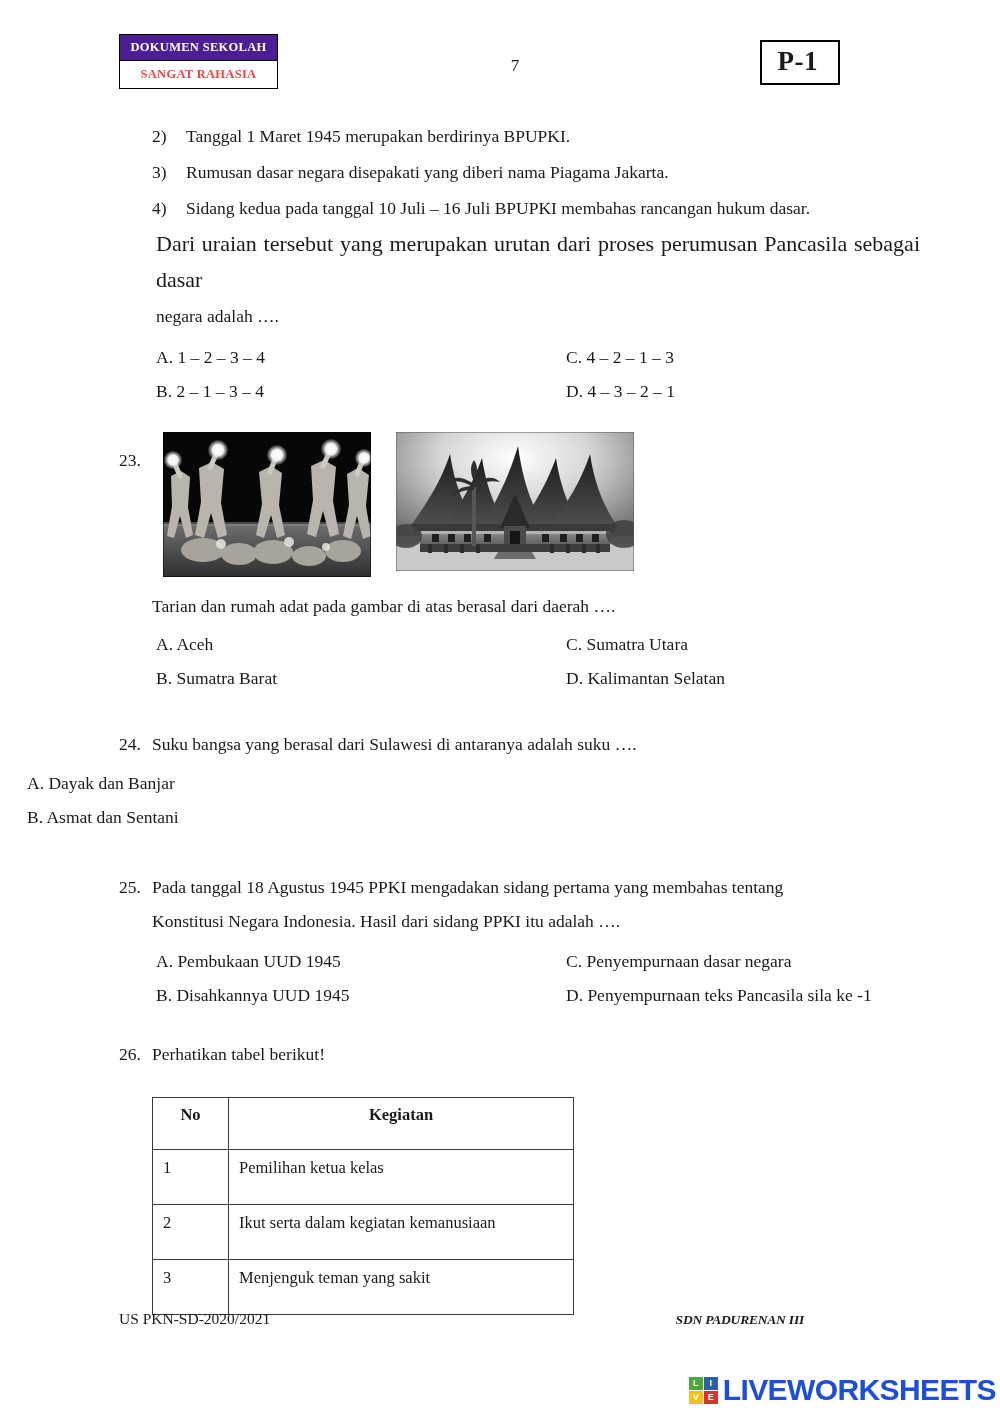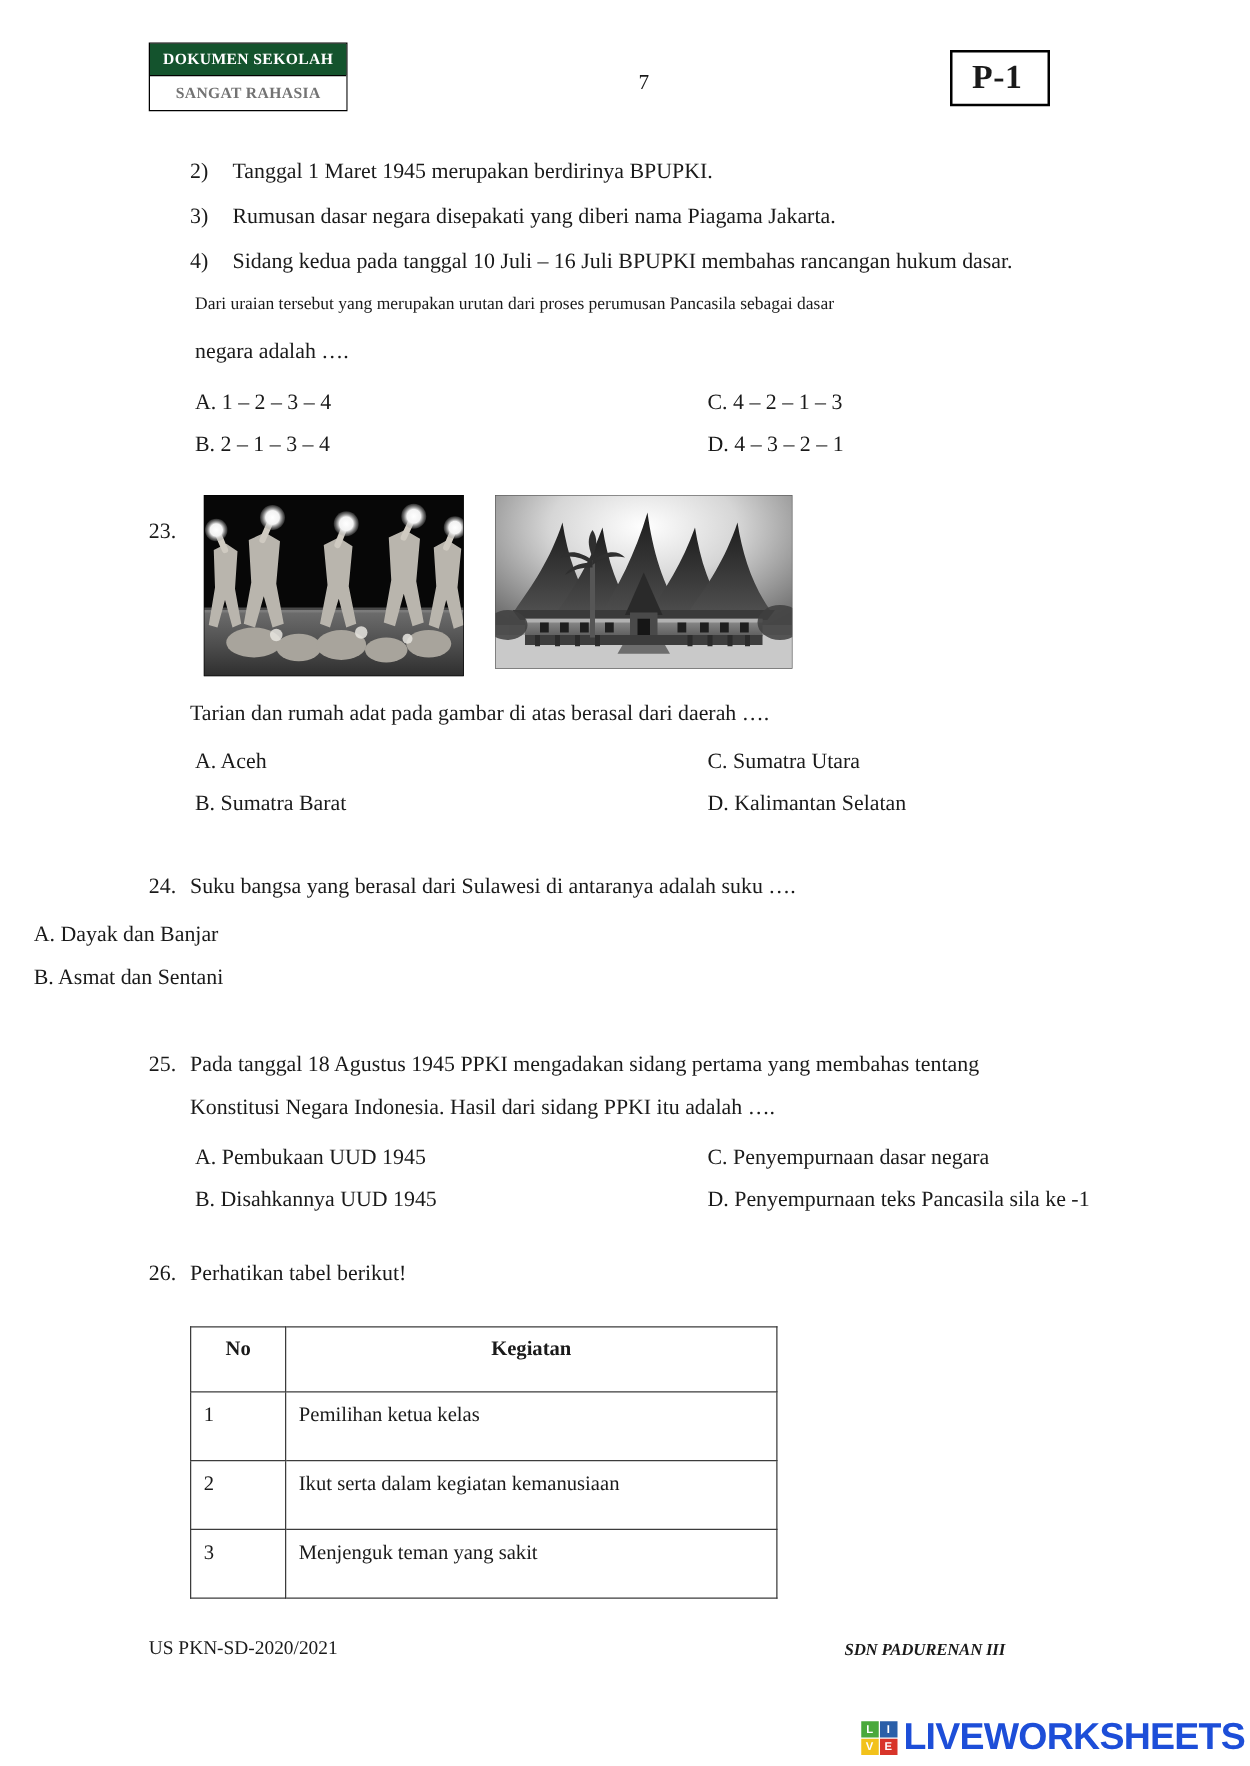--- a/index.html
+++ b/index.html
@@ -26,32 +26,32 @@
   }
   .stamp {
     position: absolute;
     left: 119px;
     top: 34px;
     width: 159px;
     border: 1px solid #000;
     box-sizing: border-box;
   }
   .stamp-top {
-    background: #14532d;
+    background: #4c1d95;
     color: #ffffff;
     font-family: "Liberation Serif", "DejaVu Serif", serif;
     font-weight: bold;
     font-size: 12.5px;
     letter-spacing: 0.3px;
     text-align: center;
     padding: 5px 0 5px 0;
   }
   .stamp-bottom {
     background: #ffffff;
-    color: #737373;
+    color: #ef4444;
     font-weight: bold;
     font-size: 12.5px;
     letter-spacing: 0.3px;
     text-align: center;
     padding: 6px 0 6px 0;
     border-top: 1px solid #000;
   }
   .page-number {
     position: absolute;
     left: 480px;
@@ -87,21 +87,21 @@
     line-height: 36px;
   }
   .sub-item .marker {
     width: 34px;
     flex: 0 0 34px;
   }
   .sub-item .txt { flex: 1; }
 
   .para {
     padding: 0 80px 0 156px;
-    font-size: 14px;
+    font-size: 22px;
     line-height: 36px;
     text-align: justify;
     text-justify: inter-word;
     font-family: Liberation Serif, serif;
   }
   .para-tail {
     padding: 0 80px 0 156px;
     font-size: 17.5px;
     line-height: 36px;
   }
@@ -172,21 +172,21 @@
     font-size: 17.5px;
     line-height: 32px;
   }
 
   
   .tbl-wrap {
     padding-left: 152px;
   }
   table.kegiatan {
     border-collapse: collapse;
-    width: 470px;
+    width: 422px;
     table-layout: fixed;
   }
   table.kegiatan td, table.kegiatan th {
     border: 1px solid #3c3c3c;
     vertical-align: top;
     font-size: 16.5px;
     padding: 8px 10px 26px 10px;
     font-weight: normal;
     text-align: left;
   }

